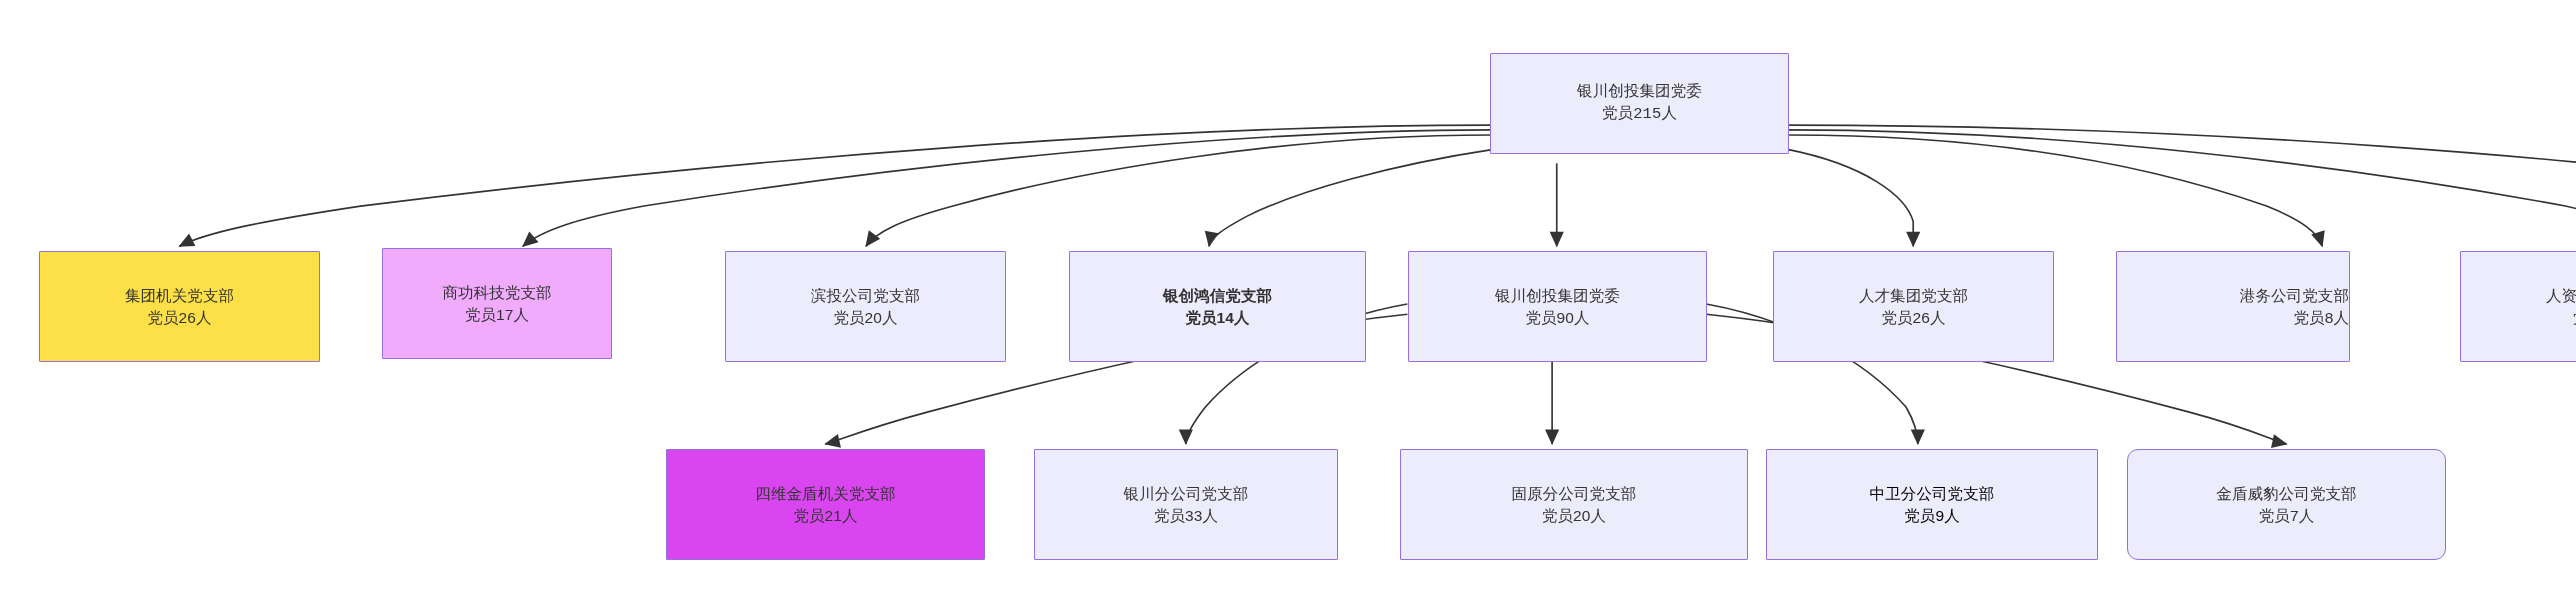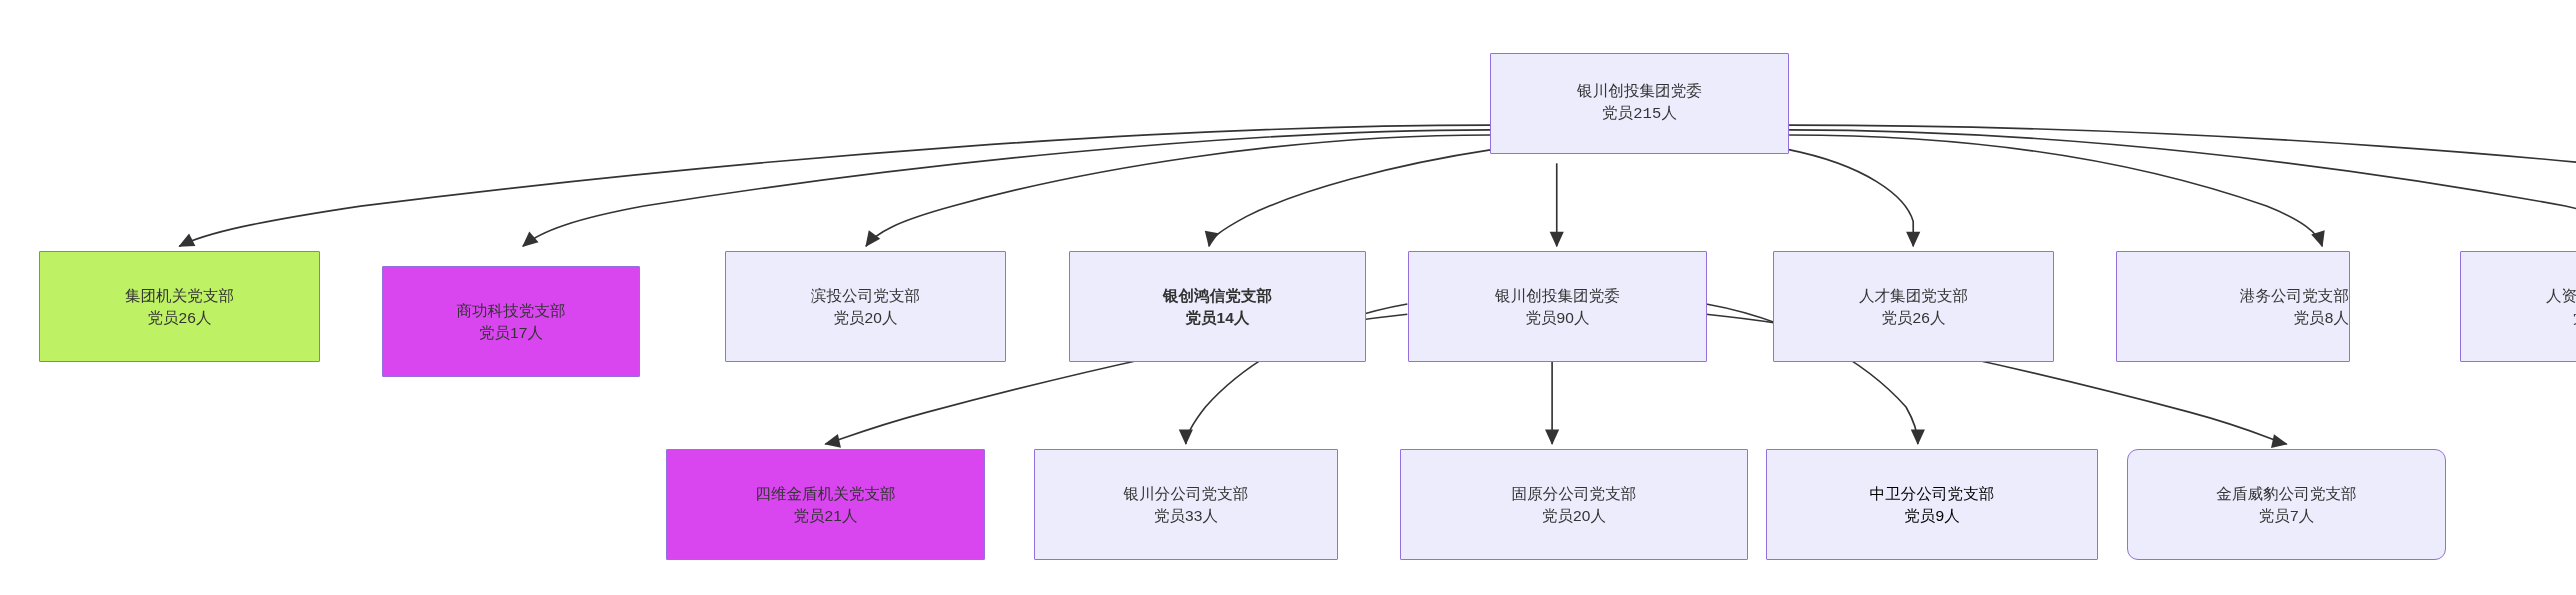--- a/index.html
+++ b/index.html
@@ -77,25 +77,25 @@
         <path class="edge-path" d="M 3312,590 C 3480,620 3620,700 3700,790 C 3722,828 3723,850 3723,862" marker-end="url(#arrowhead)" stroke="#333333"></path>
         <path class="edge-path" d="M 3312,610 C 3600,640 3950,720 4250,800 C 4370,832 4420,858 4439,862" marker-end="url(#arrowhead)" stroke="#333333"></path>
       </g>
   </svg>
 
   <div id="nodes-layer">
       <div class="node-box" style="left: 1490px; top: 53px; width: 299px; height: 101px; background: rgb(236, 236, 252); border-color: rgb(147, 112, 219); color: rgb(51, 51, 51); font-family: Liberation Mono, monospace;">
         <span class="node-line">银川创投集团党委</span>
         <span class="node-line">党员215人</span>
       </div>
-      <div class="node-box" style="left: 39px; top: 251px; width: 281px; height: 111px; background: #bef264; border-color: rgb(147, 112, 219); color: rgb(51, 51, 51);">
+      <div class="node-box" style="left: 39px; top: 251px; width: 281px; height: 111px; background: #fde047; border-color: rgb(147, 112, 219); color: rgb(51, 51, 51);">
         <span class="node-line">集团机关党支部</span>
         <span class="node-line">党员26人</span>
       </div>
-      <div class="node-box" style="left: 382px; top: 266px; width: 258px; height: 111px; background: #d946ef; border-color: rgb(147, 112, 219); color: rgb(51, 51, 51);">
+      <div class="node-box" style="left: 382px; top: 248px; width: 230px; height: 111px; background: #f0abfc; border-color: rgb(147, 112, 219); color: rgb(51, 51, 51);">
         <span class="node-line">商功科技党支部</span>
         <span class="node-line">党员17人</span>
       </div>
       <div class="node-box" style="left: 725px; top: 251px; width: 281px; height: 111px; background: rgb(236, 236, 252); border-color: rgb(147, 112, 219); color: rgb(51, 51, 51);">
         <span class="node-line">滨投公司党支部</span>
         <span class="node-line">党员20人</span>
       </div>
       <div class="node-box is-bold" style="left: 1069px; top: 251px; width: 297px; height: 111px; background: rgb(236, 236, 252); border-color: rgb(147, 112, 219); color: rgb(51, 51, 51);">
         <span class="node-line">银创鸿信党支部</span>
         <span class="node-line">党员14人</span>

